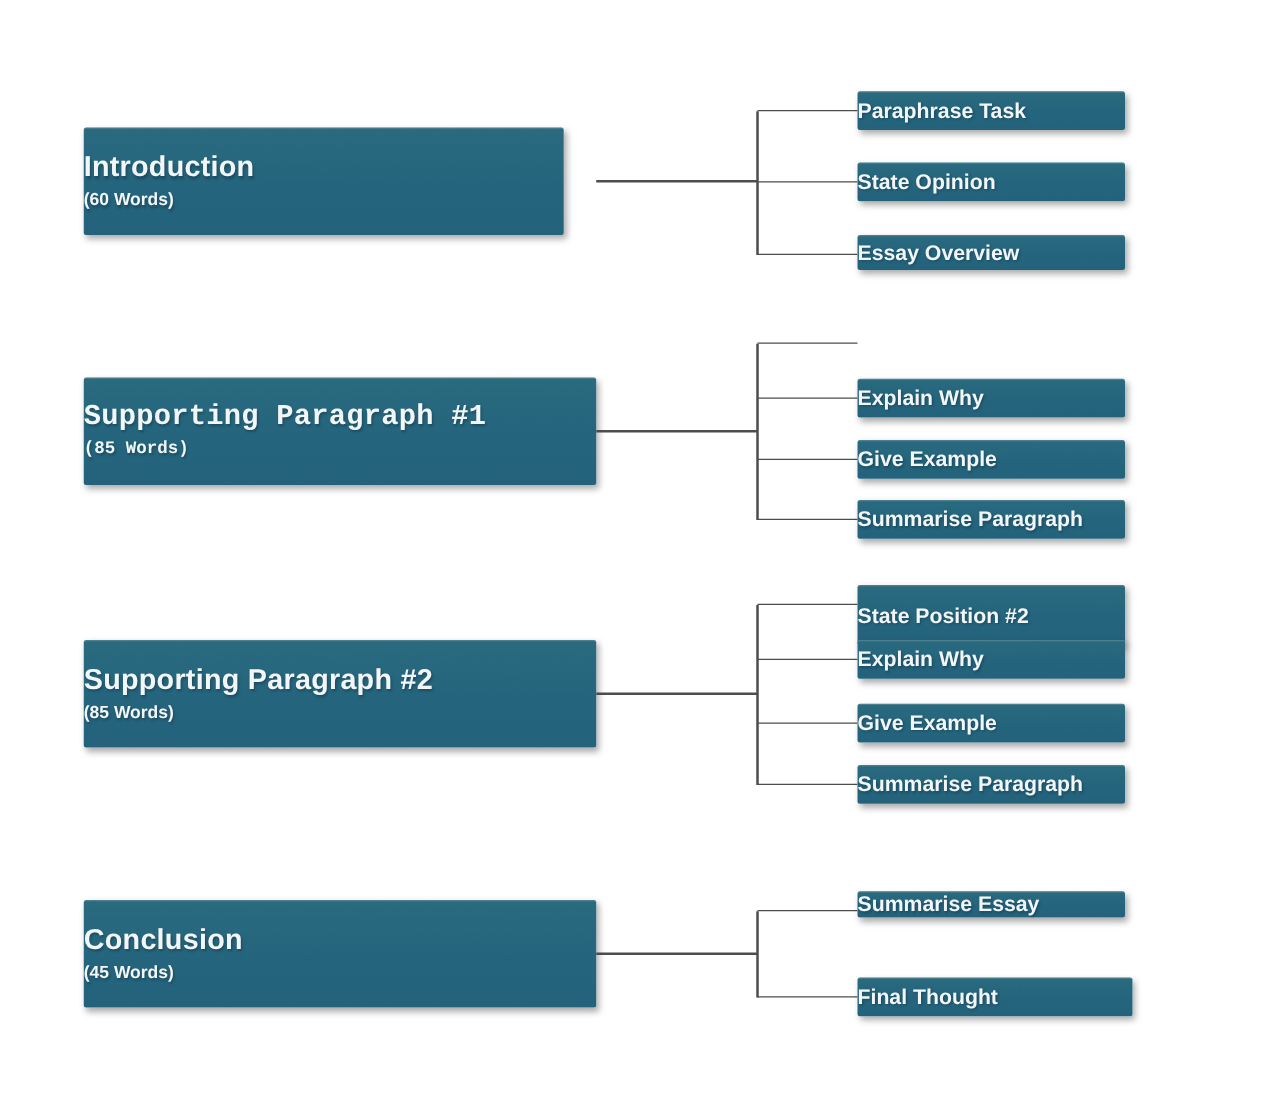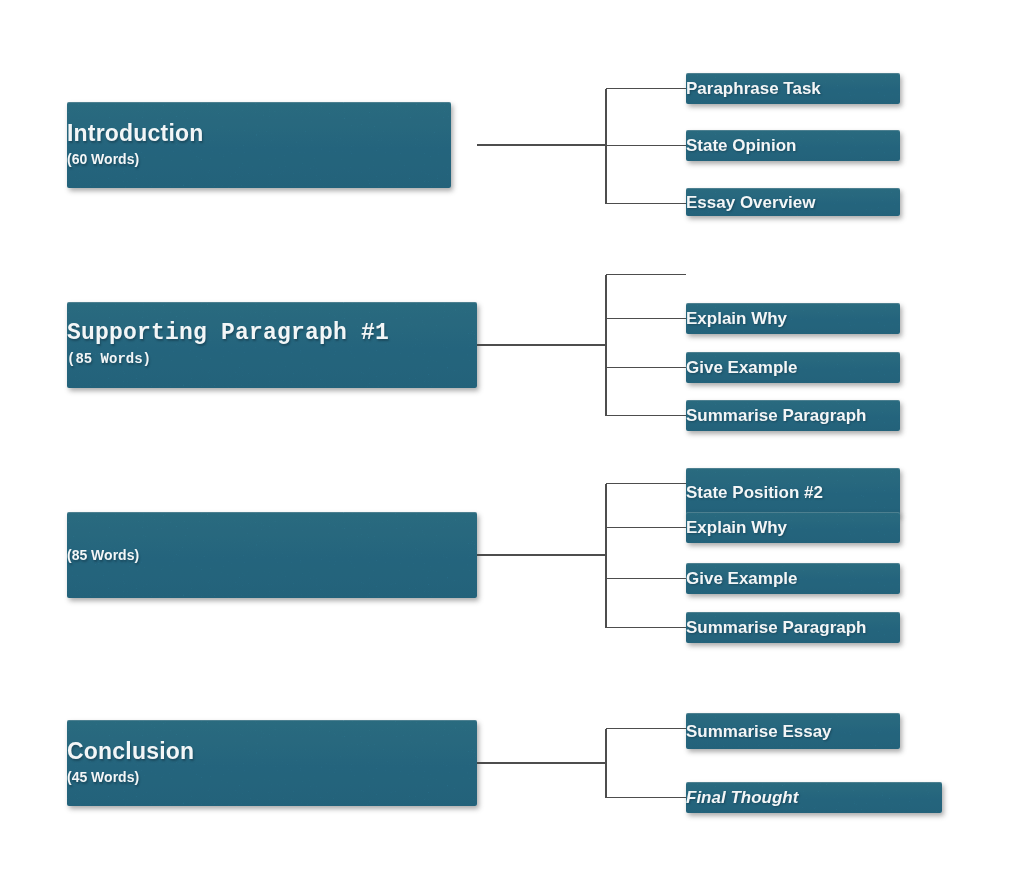--- a/index.html
+++ b/index.html
@@ -136,20 +136,21 @@
     <div class="connector" style="left: 477px; top: 554.25px; width: 129px; height: 1.5px;"></div>
     <div class="connector" style="left: 605.25px; top: 483.5px; width: 1.5px; height: 144px;"></div>
     <div class="connector" style="left: 606px; top: 482.75px; width: 80px; height: 1.5px;"></div>
     <div class="connector" style="left: 606px; top: 526.75px; width: 80px; height: 1.5px;"></div>
     <div class="connector" style="left: 606px; top: 577.75px; width: 80px; height: 1.5px;"></div>
     <div class="connector" style="left: 606px; top: 626.75px; width: 80px; height: 1.5px;"></div>
     <div class="box" style="left: 67px; top: 512px; width: 410px; height: 86px;">
       <svg class="grain" aria-hidden="true">
         <rect width="100%" height="100%" filter="url(#grainF)"></rect>
       </svg>
+      <span class="main-title">Supporting Paragraph #2</span>
       <span class="main-subtitle">(85 Words)</span>
     </div>
     <div class="box" style="left: 686px; top: 468px; width: 214px; height: 48px;">
       <svg class="grain" aria-hidden="true">
         <rect width="100%" height="100%" filter="url(#grainF)"></rect>
       </svg>
       <span class="sub-label">State Position #2</span>
     </div>
     <div class="box" style="left: 686px; top: 512px; width: 214px; height: 31px;">
       <svg class="grain" aria-hidden="true">
@@ -173,25 +174,25 @@
     <div class="connector" style="left: 605.25px; top: 728.5px; width: 1.5px; height: 69px;"></div>
     <div class="connector" style="left: 606px; top: 727.75px; width: 80px; height: 1.5px;"></div>
     <div class="connector" style="left: 606px; top: 796.75px; width: 80px; height: 1.5px;"></div>
     <div class="box" style="left: 67px; top: 720px; width: 410px; height: 86px;">
       <svg class="grain" aria-hidden="true">
         <rect width="100%" height="100%" filter="url(#grainF)"></rect>
       </svg>
       <span class="main-title">Conclusion</span>
       <span class="main-subtitle">(45 Words)</span>
     </div>
-    <div class="box" style="left: 686px; top: 713px; width: 214px; height: 36px;">
+    <div class="box" style="left: 686px; top: 713px; width: 214px; height: 21px;">
       <svg class="grain" aria-hidden="true">
         <rect width="100%" height="100%" filter="url(#grainF)"></rect>
       </svg>
       <span class="sub-label">Summarise Essay</span>
     </div>
-    <div class="box" style="left: 686px; top: 782px; width: 256px; height: 31px; font-style: italic;">
+    <div class="box" style="left: 686px; top: 782px; width: 220px; height: 31px;">
       <svg class="grain" aria-hidden="true">
         <rect width="100%" height="100%" filter="url(#grainF)"></rect>
       </svg>
       <span class="sub-label">Final Thought</span>
     </div>
   </div>
 
 </body></html>

